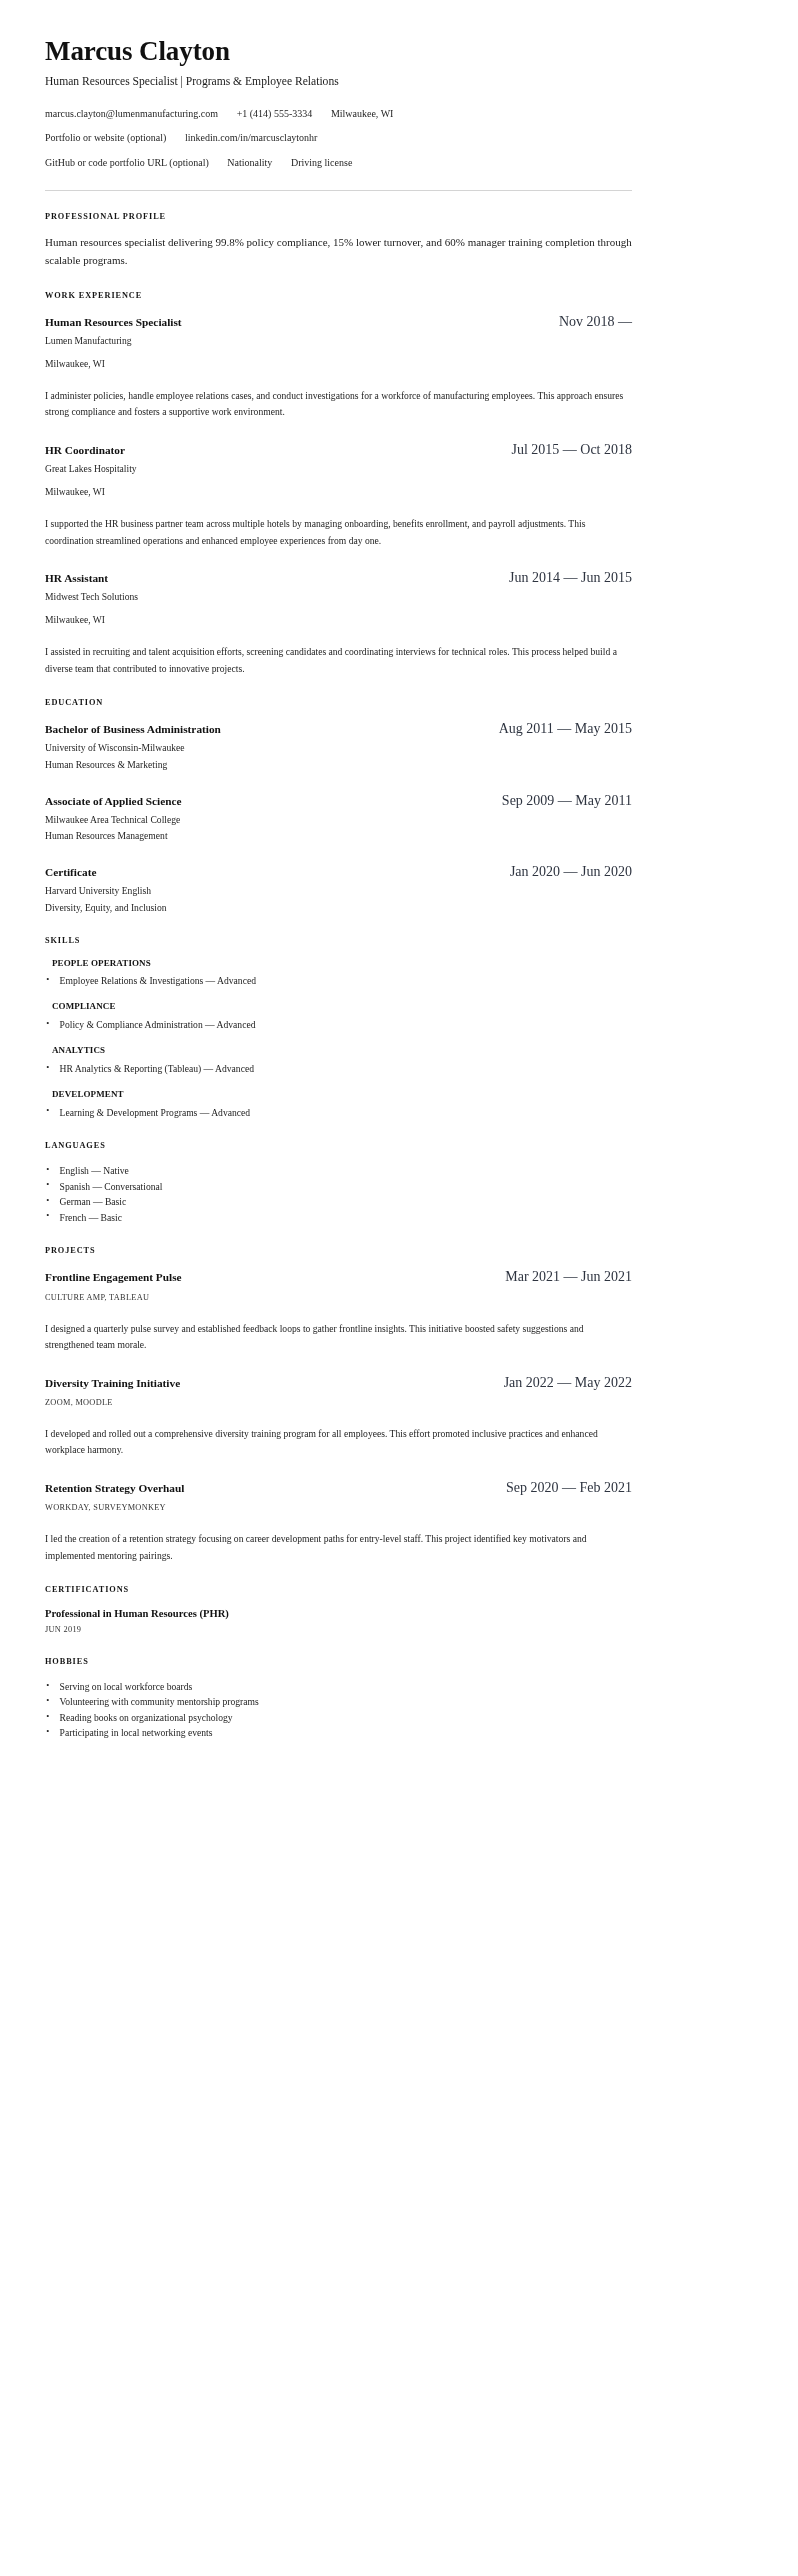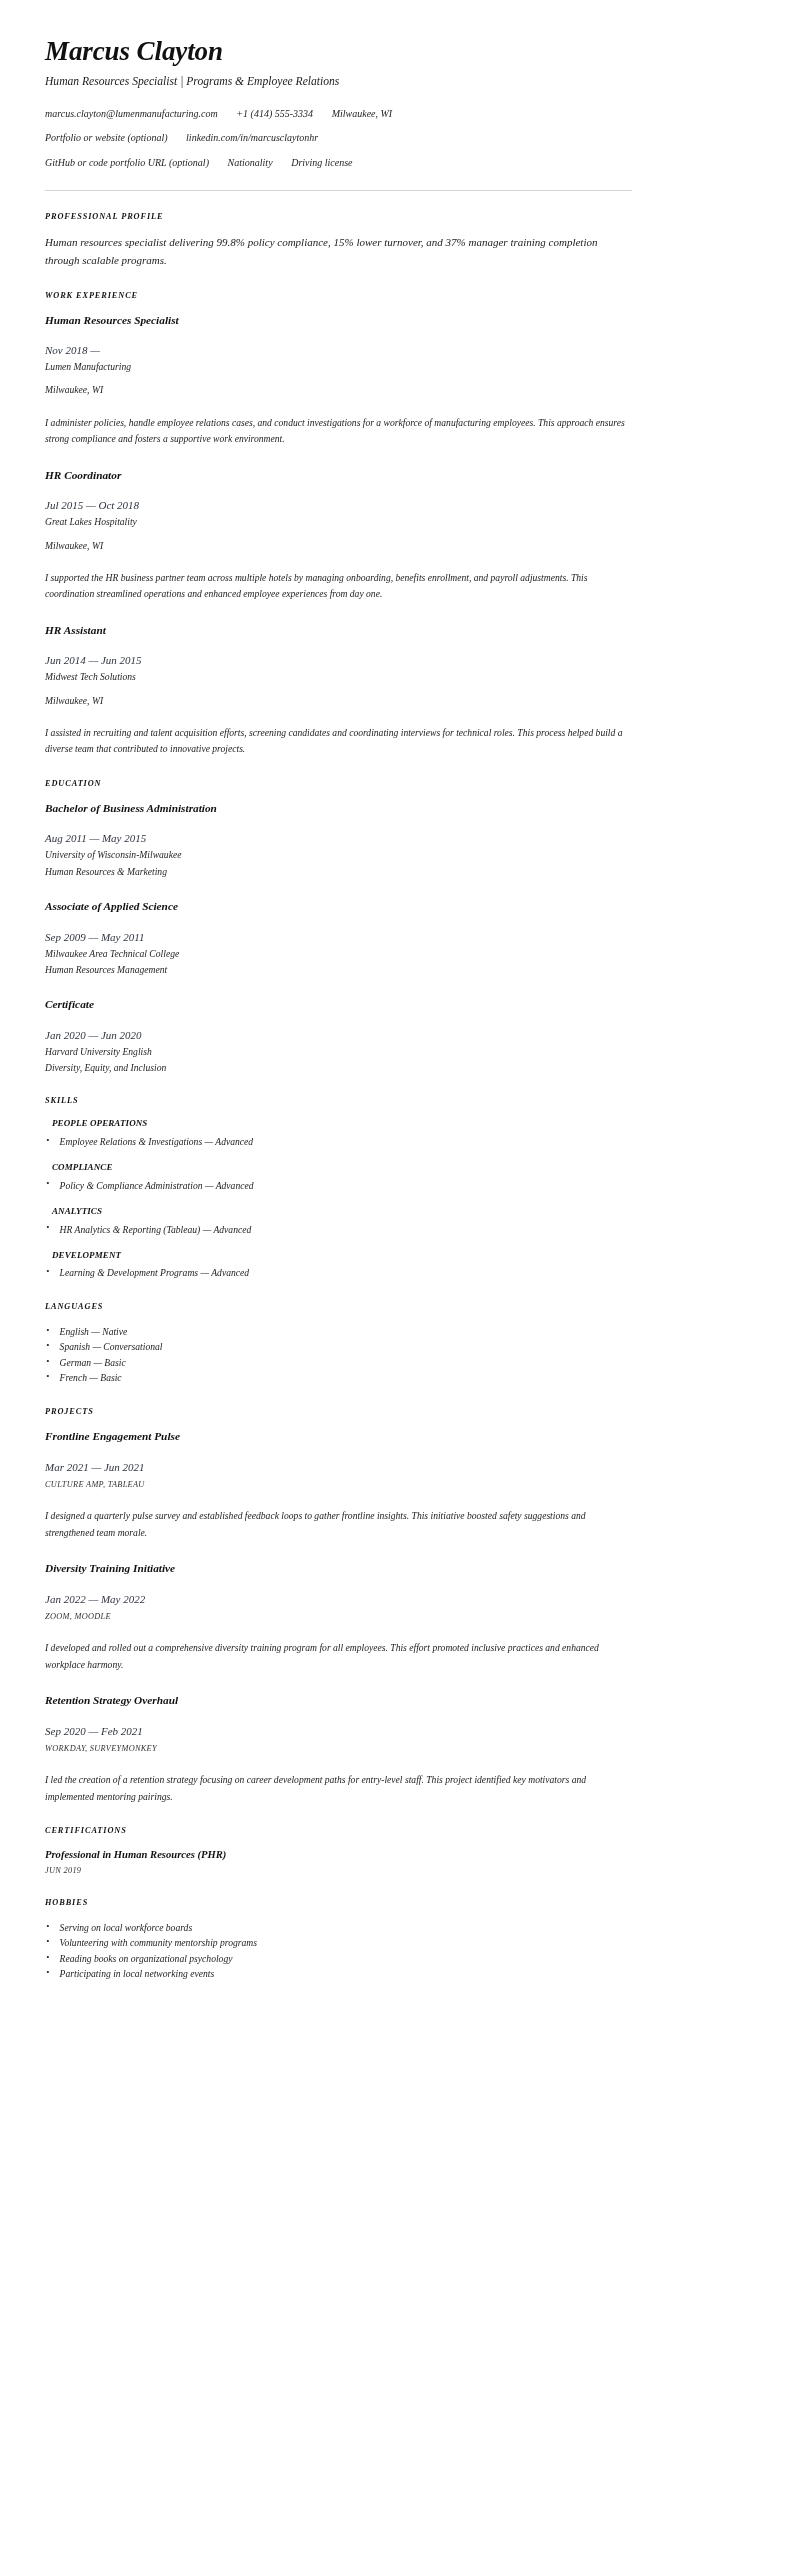--- a/index.html
+++ b/index.html
@@ -12,21 +12,20 @@
   body {
     width: 798px;
     min-height: 2576px;
     font-family: "Liberation Serif", "DejaVu Serif", serif;
     color: #1a1a1a;
     -webkit-font-smoothing: antialiased;
   }
   .page {
     width: 677px;
     padding: 36px 45px 27px 45px;
-    font-style: italic;
   }
 
   
   .name {
     font-size: 27px;
     font-weight: 700;
     letter-spacing: -0.1px;
     line-height: 1.12;
     margin: 0 0 8px 0;
     color: #111111;
@@ -79,31 +78,30 @@
   }
 
   
   .entry { margin-bottom: 20px; }
   .entry:last-child { margin-bottom: 0; }
   .entry-head {
     display: flex;
     justify-content: space-between;
     align-items: baseline;
     gap: 16px;
-    flex-direction: column;
   }
   .entry-title {
     font-size: 11.3px;
     font-weight: 700;
     color: #111111;
     line-height: 1.3;
     margin: 0;
   }
   .entry-date {
-    font-size: 11px;
+    font-size: 14px;
     color: #2e3440;
     white-space: nowrap;
     text-align: center;
     line-height: 1.3;
     flex-shrink: 0;
   }
   .entry-sub {
     font-size: 9.6px;
     color: #1f1f1f;
     line-height: 1.45;
@@ -213,21 +211,21 @@
       <span class="contact-item">GitHub or code portfolio URL (optional)</span>
       <span class="contact-item">Nationality</span>
       <span class="contact-item">Driving license</span>
     </div>
 
     <hr class="divider">
   </header>
 
   <section class="section">
     <h2 class="section-title">Professional Profile</h2>
-    <p class="summary-text">Human resources specialist delivering 99.8% policy compliance, 15% lower turnover, and 37% manager training completion through scalable programs.</p>
+    <p class="summary-text">Human resources specialist delivering 99.8% policy compliance, 15% lower turnover, and 60% manager training completion through scalable programs.</p>
   </section>
 
   <section class="section">
     <h2 class="section-title">Work Experience</h2>
 
     <div class="entry">
       <div class="entry-head">
         <h3 class="entry-title">Human Resources Specialist</h3>
         <span class="entry-date">Nov 2018 —</span>
       </div>

